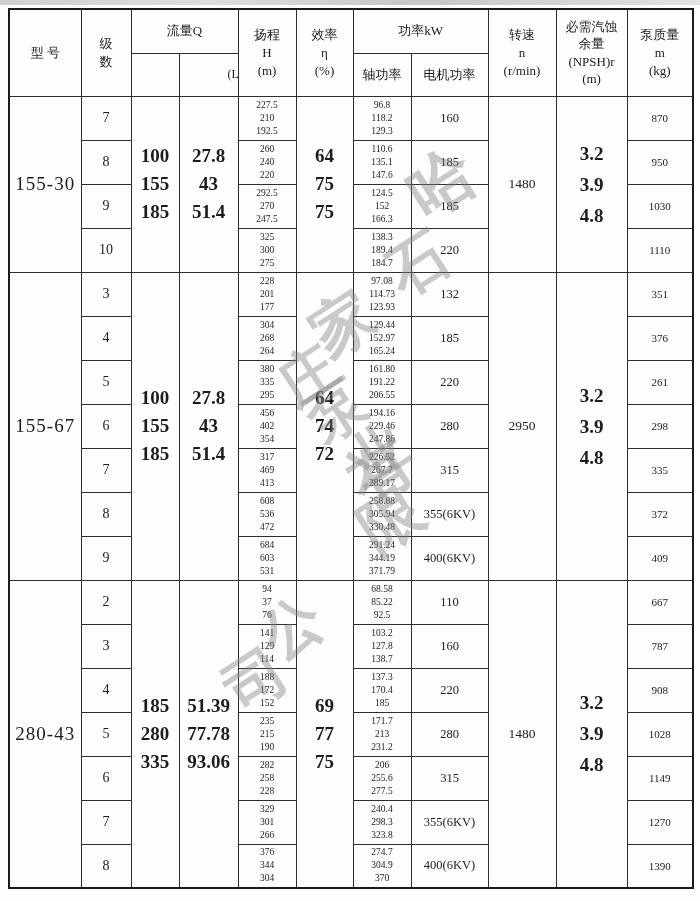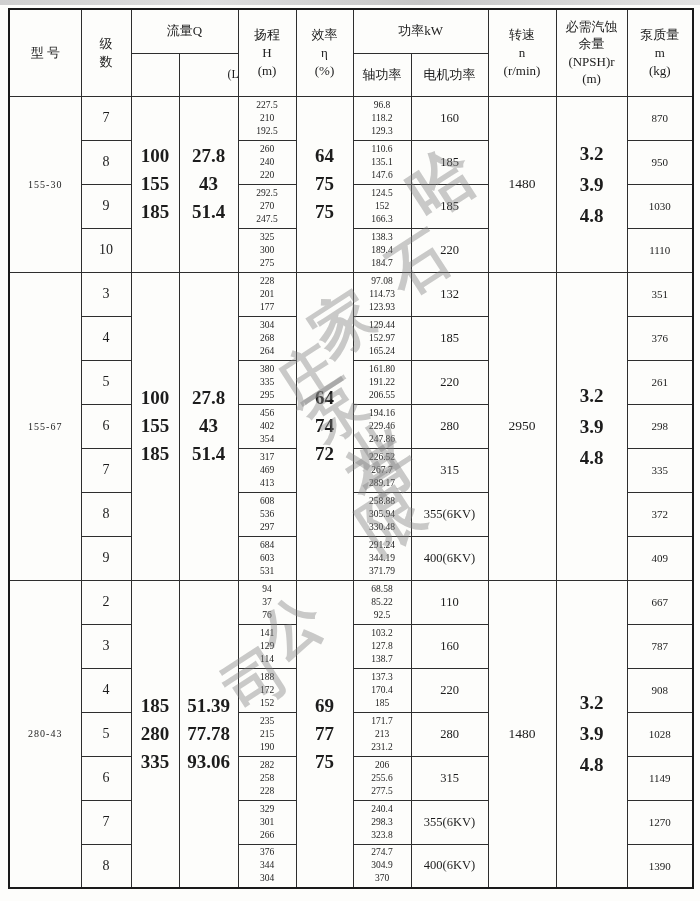--- a/index.html
+++ b/index.html
@@ -25,21 +25,21 @@
   }
   thead th{
     font-family:"Liberation Serif","DejaVu Serif",serif;
     font-weight:normal;font-size:13px;line-height:1.35;
     white-space:pre-line;
   }
   th.unit{font-size:12px;padding-left:48px;}
   tr.hrow1{height:44px;}
   tr.hrow2{height:43px;}
   tbody tr{height:44px;}
-  td.model-cell{font-size:10px;letter-spacing:1px;margin-left:25px;}
+  td.model-cell{font-size:19px;letter-spacing:1px;margin-left:25px;}
   td.stage-cell{font-size:14px;}
   td.motor-cell{font-size:12.5px;}
   td.mass-cell{font-size:11px;}
   td.speed-cell{font-size:13.5px;}
   td.small-stack div{font-size:9.5px;line-height:13px;}
   td.big-stack div{font-size:19px;line-height:28px;font-weight:bold;}
   td.npsh div{line-height:31px;}
   .watermark{
     position:absolute;top:0;left:0;width:700px;height:901px;
     pointer-events:none;z-index:5;
@@ -281,21 +281,21 @@
           <div>289.17</div>
         </td>
         <td class="motor-cell">315</td>
         <td class="mass-cell">335</td>
       </tr>
       <tr>
         <td class="stage-cell">8</td>
         <td class="small-stack">
           <div>608</div>
           <div>536</div>
-          <div>297</div>
+          <div>472</div>
         </td>
         <td class="small-stack">
           <div>258.88</div>
           <div>305.94</div>
           <div>330.48</div>
         </td>
         <td class="motor-cell">355(6KV)</td>
         <td class="mass-cell">372</td>
       </tr>
       <tr>

